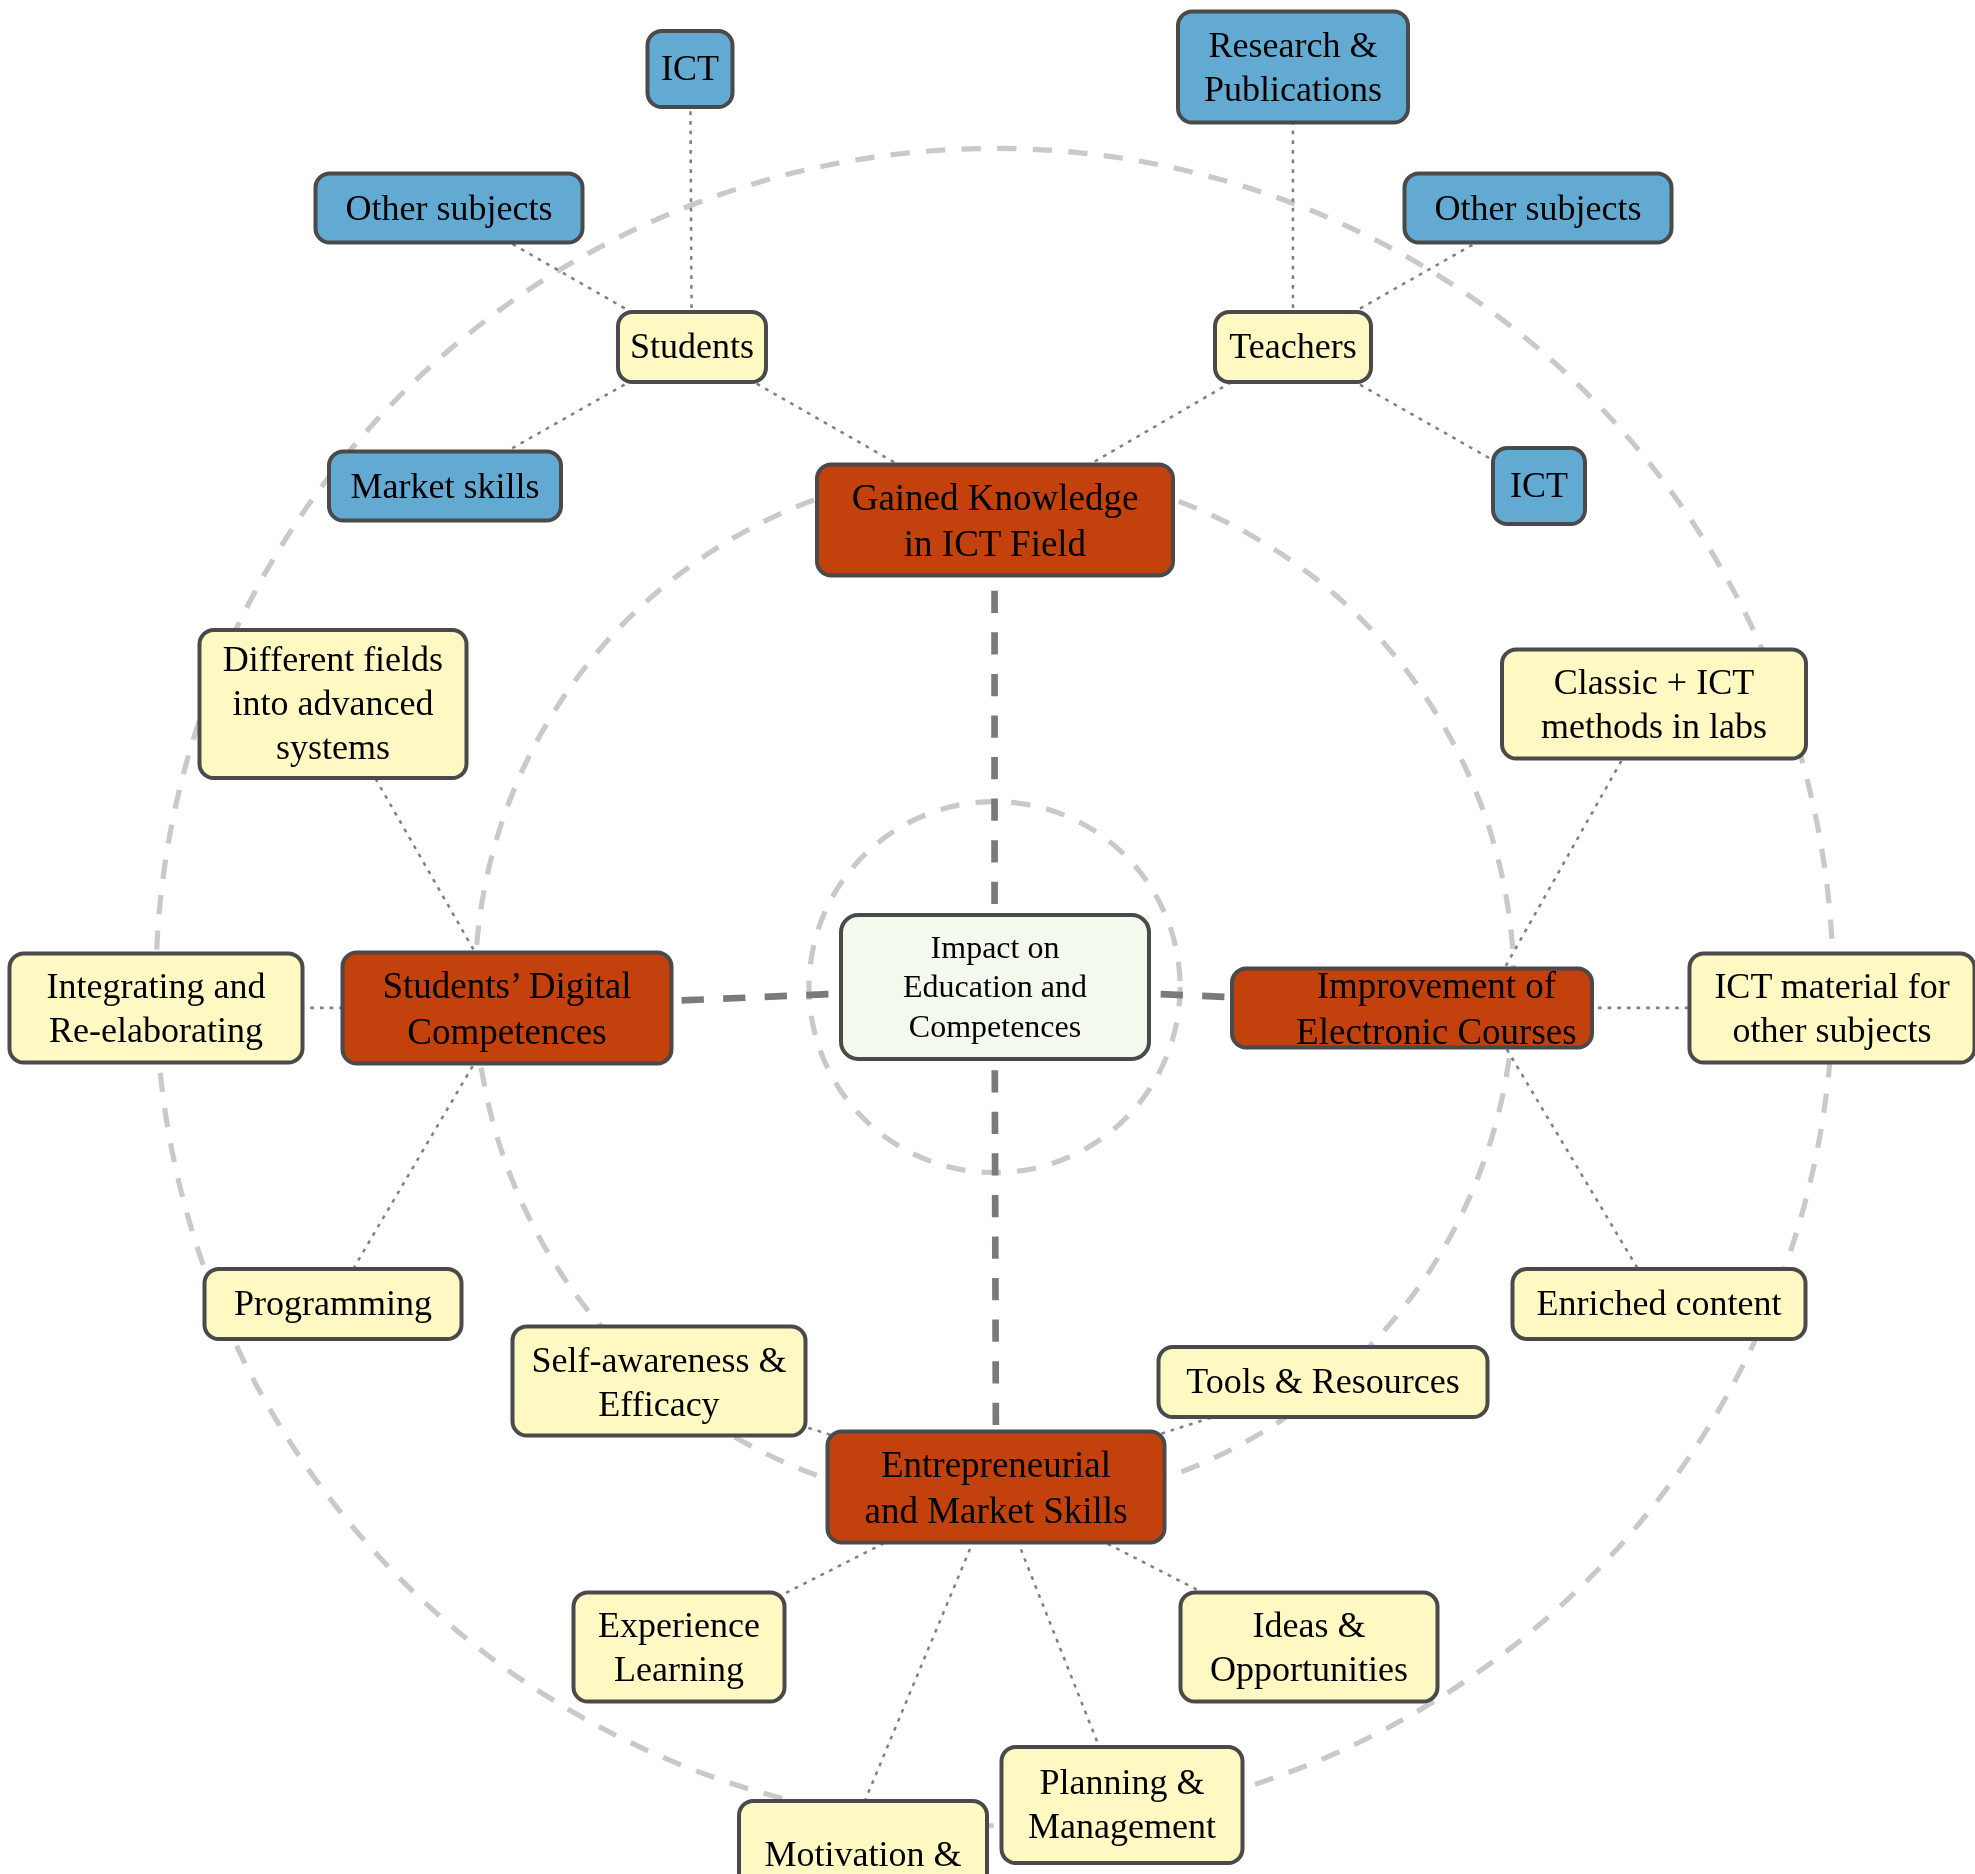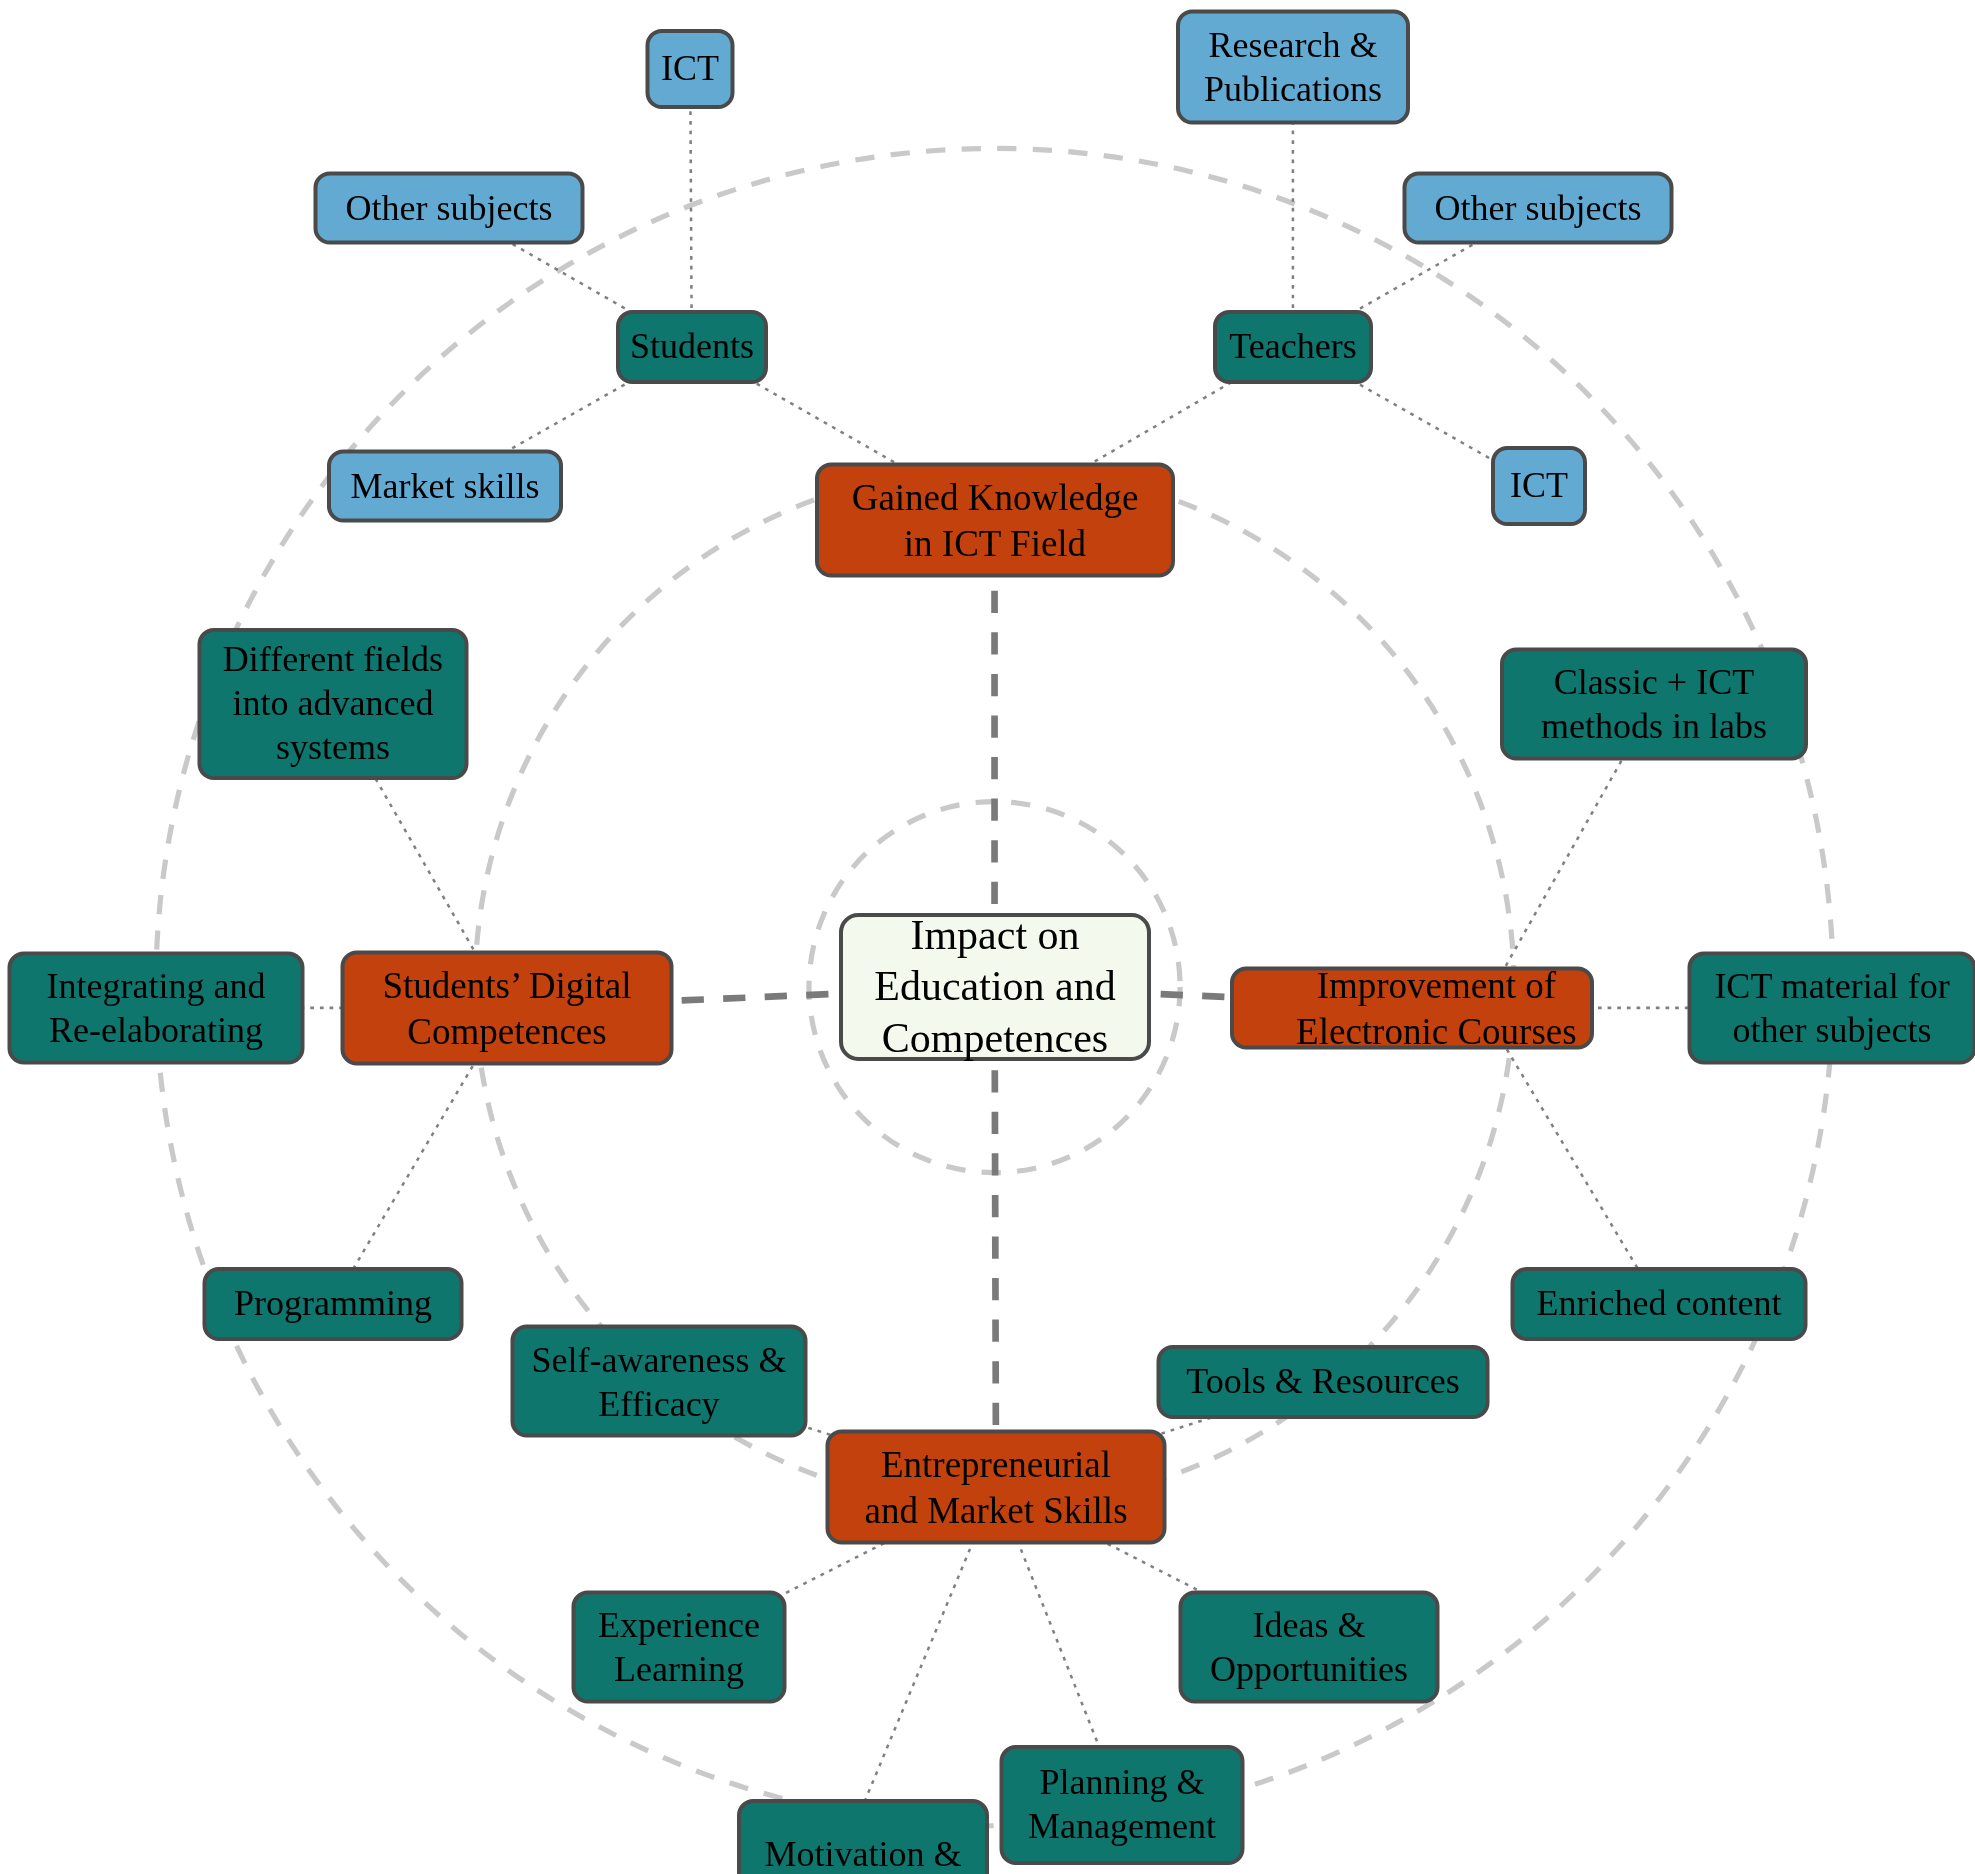--- a/index.html
+++ b/index.html
@@ -12,23 +12,23 @@
     border:4.5px solid #4a4a4a;
     border-radius:16.3px;
     display:flex;align-items:center;justify-content:center;
     text-align:center;
     color:#000;
     line-height:1.22;
     transform:translate(-50%,-50%);
     padding:7.4px 13.4px;
     z-index:5;
   }
-  .n-center{background:#f4f9ee;border-radius:19.3px;font-size:42px;}
+  .n-center{background:#f4f9ee;border-radius:19.3px;font-size:32px;}
   .n-branch{background:#c2410c;font-size:37px;}
-  .n-teal{background:#0f766e;font-size:36px;}
+  .n-teal{background:#fef9c3;font-size:36px;}
   .n-blue{background:#63aad3;font-size:36px;}
 </style>
 </head>
 <body>
 
 <div id="stage">
 
   <svg id="wires" viewBox="0 0 2661 2525">
     <g id="rings-group">
         <circle cx="1340" cy="1330" r="250" fill="none" stroke="#c9c9c9" stroke-width="7" stroke-dasharray="26 22" stroke-linecap="butt"></circle>

